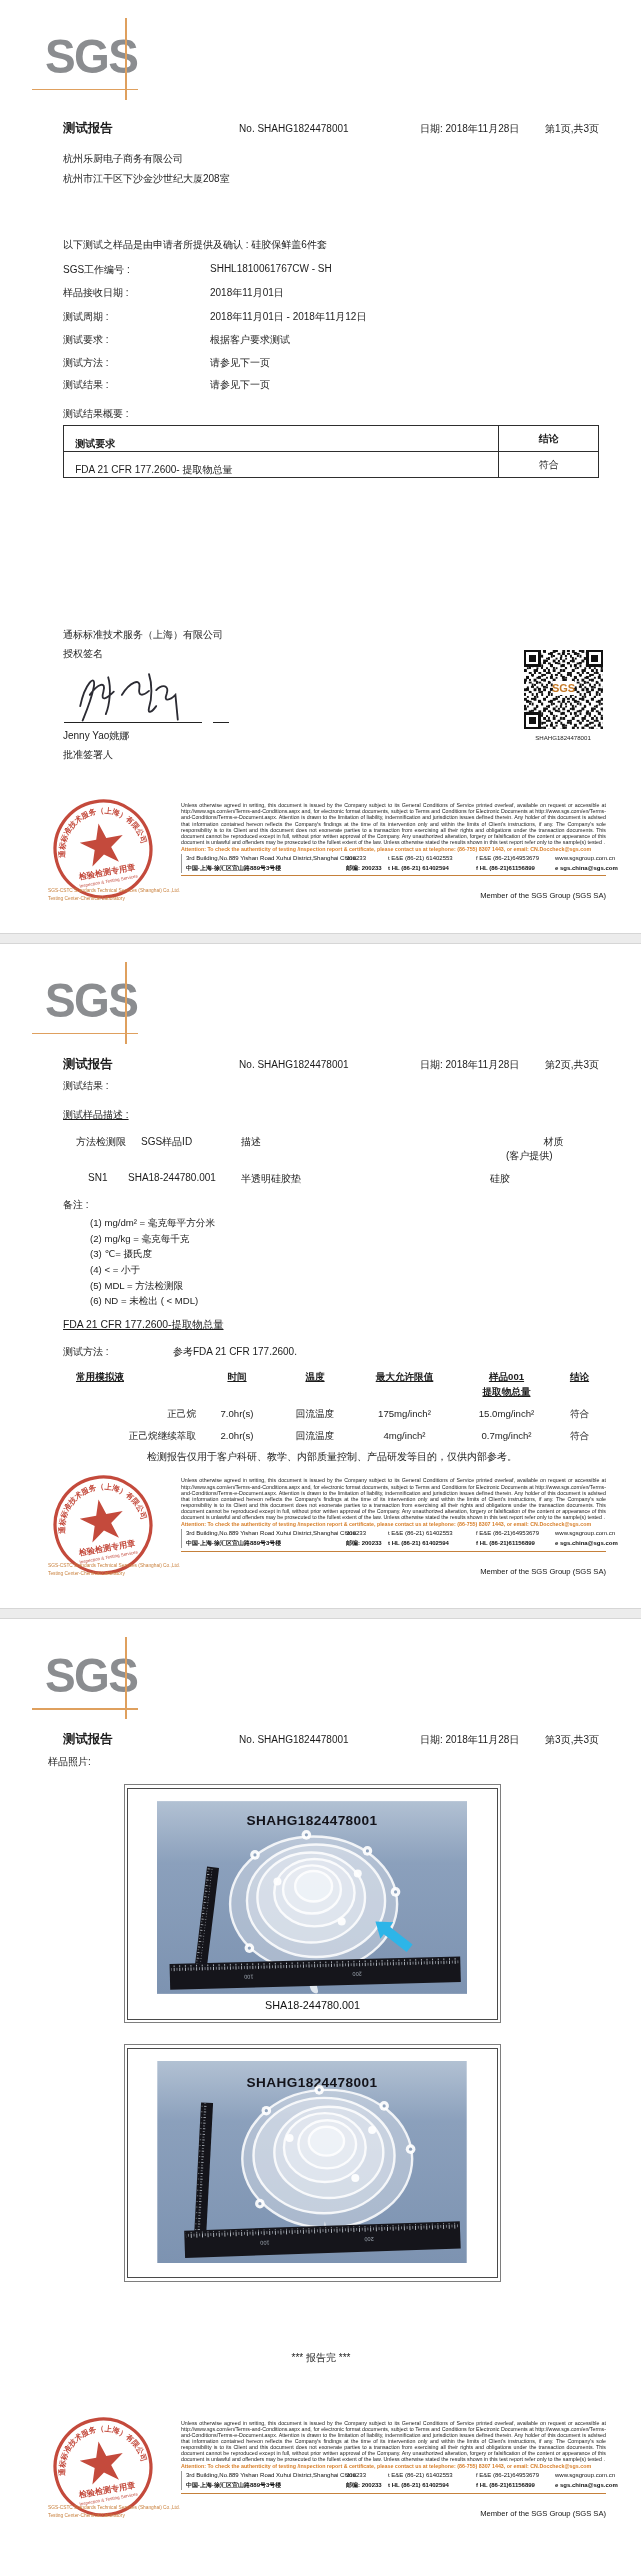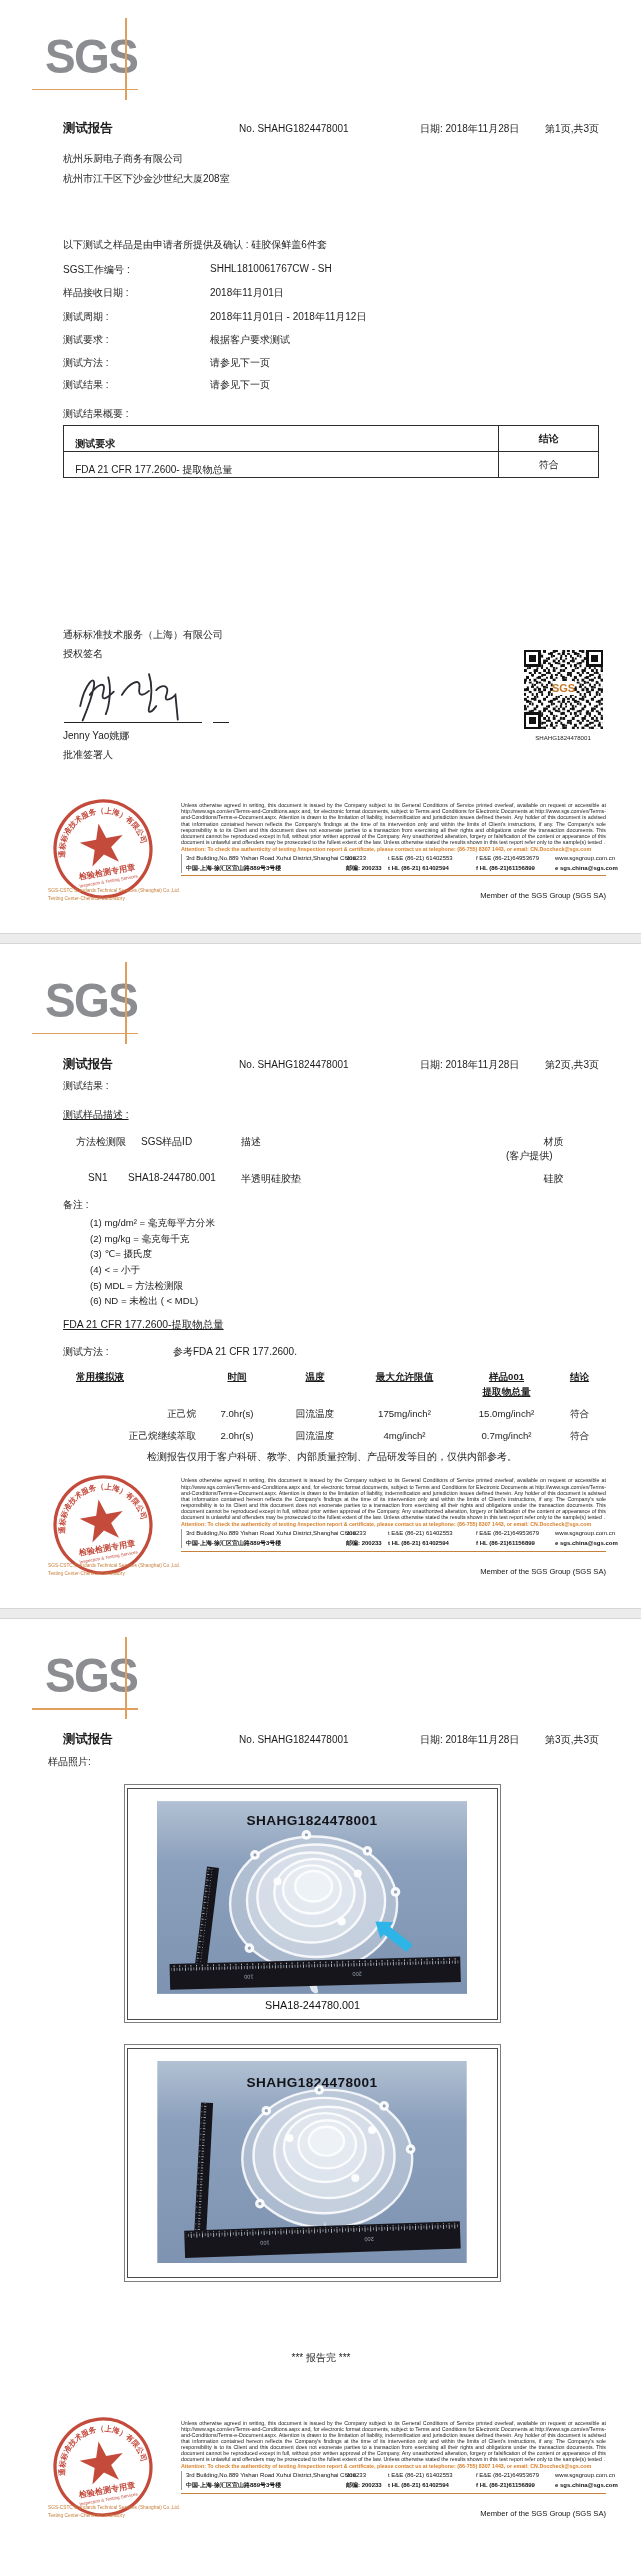--- a/index.html
+++ b/index.html
@@ -226,21 +226,21 @@
 
     <div class="abs t12 bold" style="left:76px;top:191px">方法检测限</div>
     <div class="abs t12 bold" style="left:141px;top:191px">SGS样品ID</div>
     <div class="abs t12 bold" style="left:241px;top:191px">描述</div>
     <div class="abs t12 bold" style="left:506px;top:191px;width:95px;text-align:center">材质</div>
     <div class="abs t12 bold" style="left:506px;top:205px;width:95px;text-align:left">(客户提供)</div>
 
     <div class="abs t12" style="left:88px;top:228px">SN1</div>
     <div class="abs t12" style="left:128px;top:228px">SHA18-244780.001</div>
     <div class="abs t12" style="left:241px;top:228px">半透明硅胶垫</div>
-    <div class="abs t12" style="left:506px;top:228px;width:95px;text-align:center">硅胶</div>
+    <div class="abs t12" style="left:490px;top:228px;width:95px;text-align:left">硅胶</div>
 
     <div class="abs t12" style="left:63px;top:254px">备注 :</div>
     <div class="abs" style="left:90px;top:271px">
       <div class="note-line">(1) mg/dm² = 毫克每平方分米</div>
       <div class="note-line">(2) mg/kg = 毫克每千克</div>
       <div class="note-line">(3) ℃= 摄氏度</div>
       <div class="note-line">(4) &lt; = 小于</div>
       <div class="note-line">(5) MDL = 方法检测限</div>
       <div class="note-line">(6) ND = 未检出 ( &lt; MDL)</div>
     </div>

